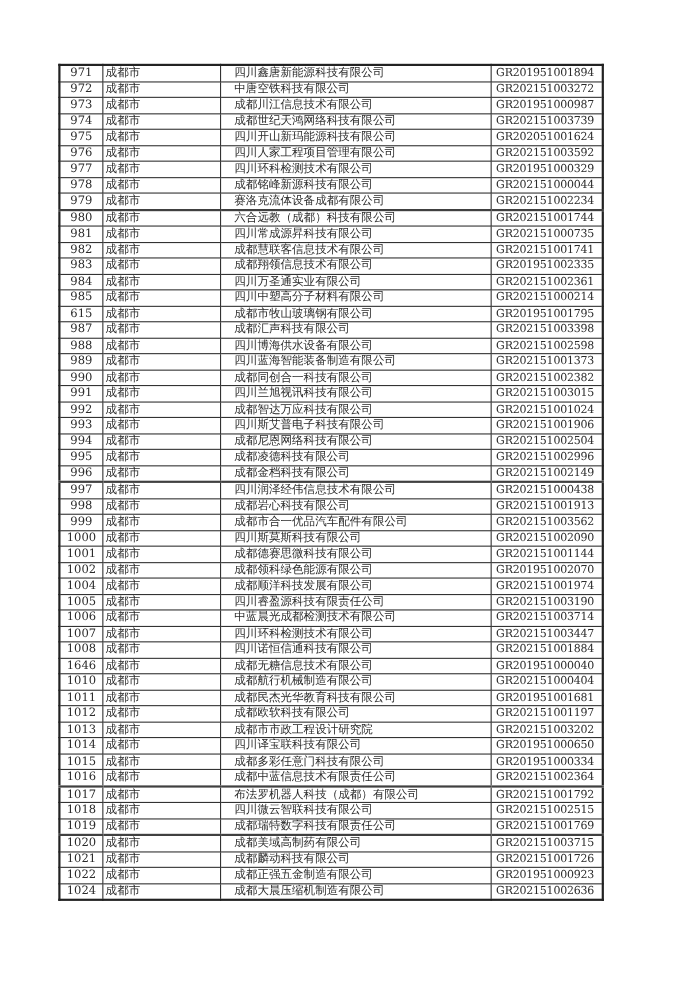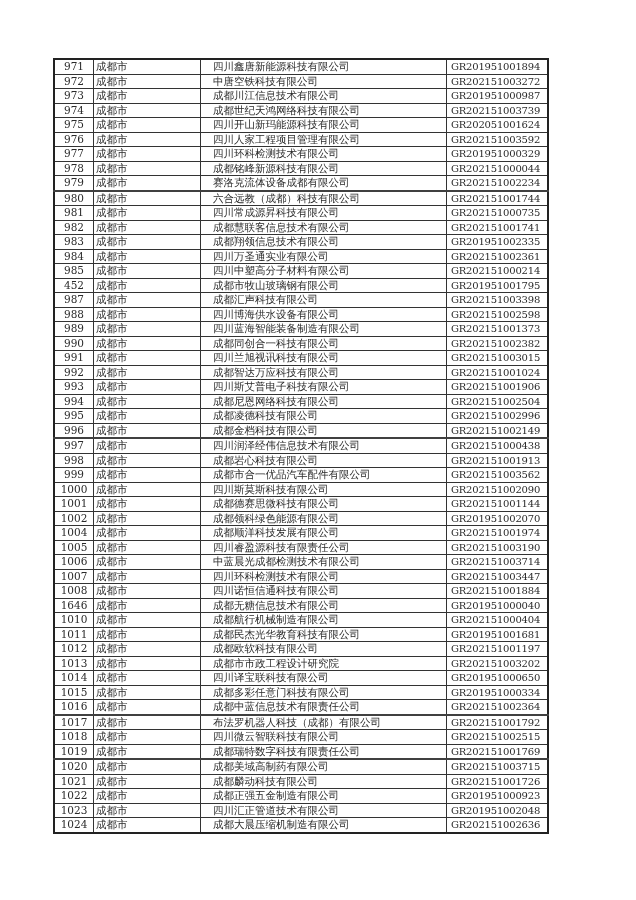--- a/index.html
+++ b/index.html
@@ -106,21 +106,21 @@
           <td class="name">四川万圣通实业有限公司</td>
           <td class="code">GR202151002361</td>
         </tr>
         <tr>
           <td class="no">985</td>
           <td class="city">成都市</td>
           <td class="name">四川中塑高分子材料有限公司</td>
           <td class="code">GR202151000214</td>
         </tr>
         <tr>
-          <td class="no">452</td>
+          <td class="no">615</td>
           <td class="city">成都市</td>
           <td class="name">成都市牧山玻璃钢有限公司</td>
           <td class="code">GR201951001795</td>
         </tr>
         <tr>
           <td class="no">987</td>
           <td class="city">成都市</td>
           <td class="name">成都汇声科技有限公司</td>
           <td class="code">GR202151003398</td>
         </tr>
@@ -320,26 +320,20 @@
           <td class="no">1021</td>
           <td class="city">成都市</td>
           <td class="name">成都麟动科技有限公司</td>
           <td class="code">GR202151001726</td>
         </tr>
         <tr>
           <td class="no">1022</td>
           <td class="city">成都市</td>
           <td class="name">成都正强五金制造有限公司</td>
           <td class="code">GR201951000923</td>
-        </tr>
-        <tr>
-          <td class="no">1023</td>
-          <td class="city">成都市</td>
-          <td class="name">四川汇正管道技术有限公司</td>
-          <td class="code">GR201951002048</td>
         </tr>
         <tr>
           <td class="no">1024</td>
           <td class="city">成都市</td>
           <td class="name">成都大晨压缩机制造有限公司</td>
           <td class="code">GR202151002636</td>
         </tr>
       </tbody>
   </table>
 </div>

